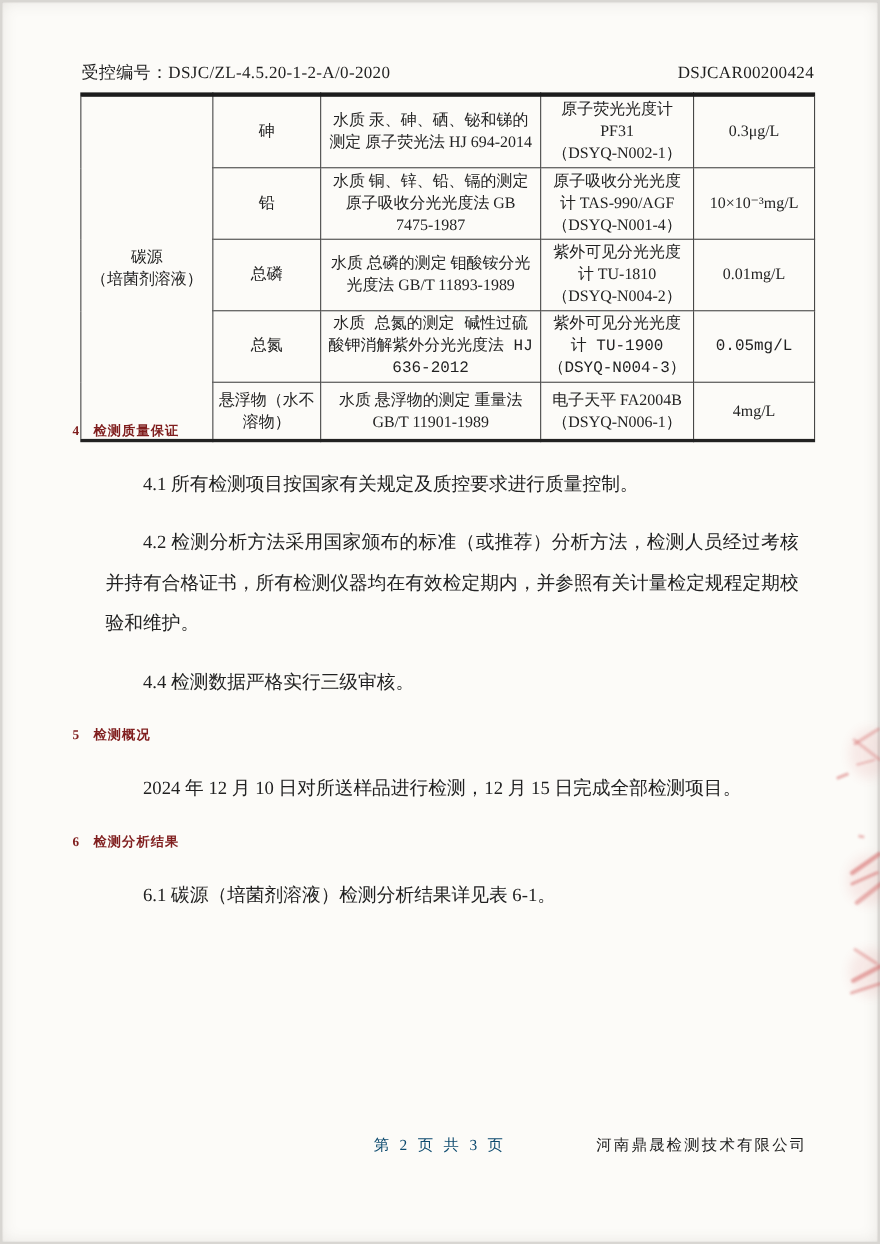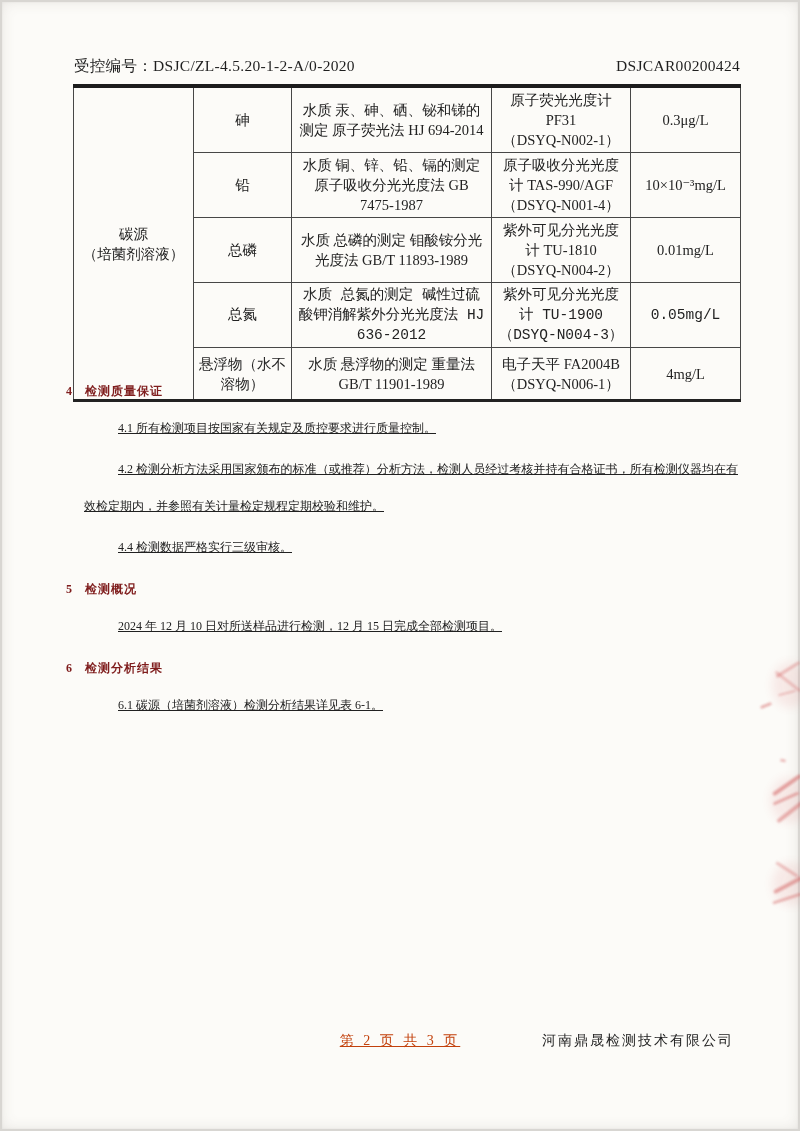--- a/index.html
+++ b/index.html
@@ -47,31 +47,30 @@
   tr.r4 td { height: 55px; font-family: Liberation Mono, monospace; }
   tr.r5 td { height: 53px; }
   
   .content { position: absolute; left: 64px; top: 366px; width: 676px; }
   .sec-heading {
     font-size: 12px; font-weight: bold; letter-spacing: 1px;
     margin: 9px 0 5px 0; line-height: 28px; color: #7f1d1d;
   }
   .sec-heading .num { margin-right: 13px; letter-spacing: 0; }
   p.body {
-    margin: 4px; padding-left: 14px;
-    font-size: 12px; line-height: 37px;
+    margin: 16px; padding-left: 14px;
+    font-size: 17px; line-height: 37px;
     text-indent: 34px; text-align: justify;
     color: #212121;
-    text-decoration: underline;
   }
   
   .footer { position: absolute; left: 0; top: 1030px; width: 100%; height: 24px; font-size: 14px; }
   .page-info {
     position: absolute; left: 50%; transform: translateX(-50%);
-    letter-spacing: 3px; white-space: nowrap; color: #c2410c; text-decoration: underline;
+    letter-spacing: 3px; white-space: nowrap; color: #0c4a6e;
   }
   .company {
     position: absolute; right: 64px; letter-spacing: 2px;
     white-space: nowrap; color: #222;
   }
   
   .stamp-marks { position: absolute; right: 0; top: 0; width: 60px; height: 100%; pointer-events: none; }
   .stroke {
     position: absolute; background: var(--stamp-color);
     border-radius: 2px; filter: blur(1px);

